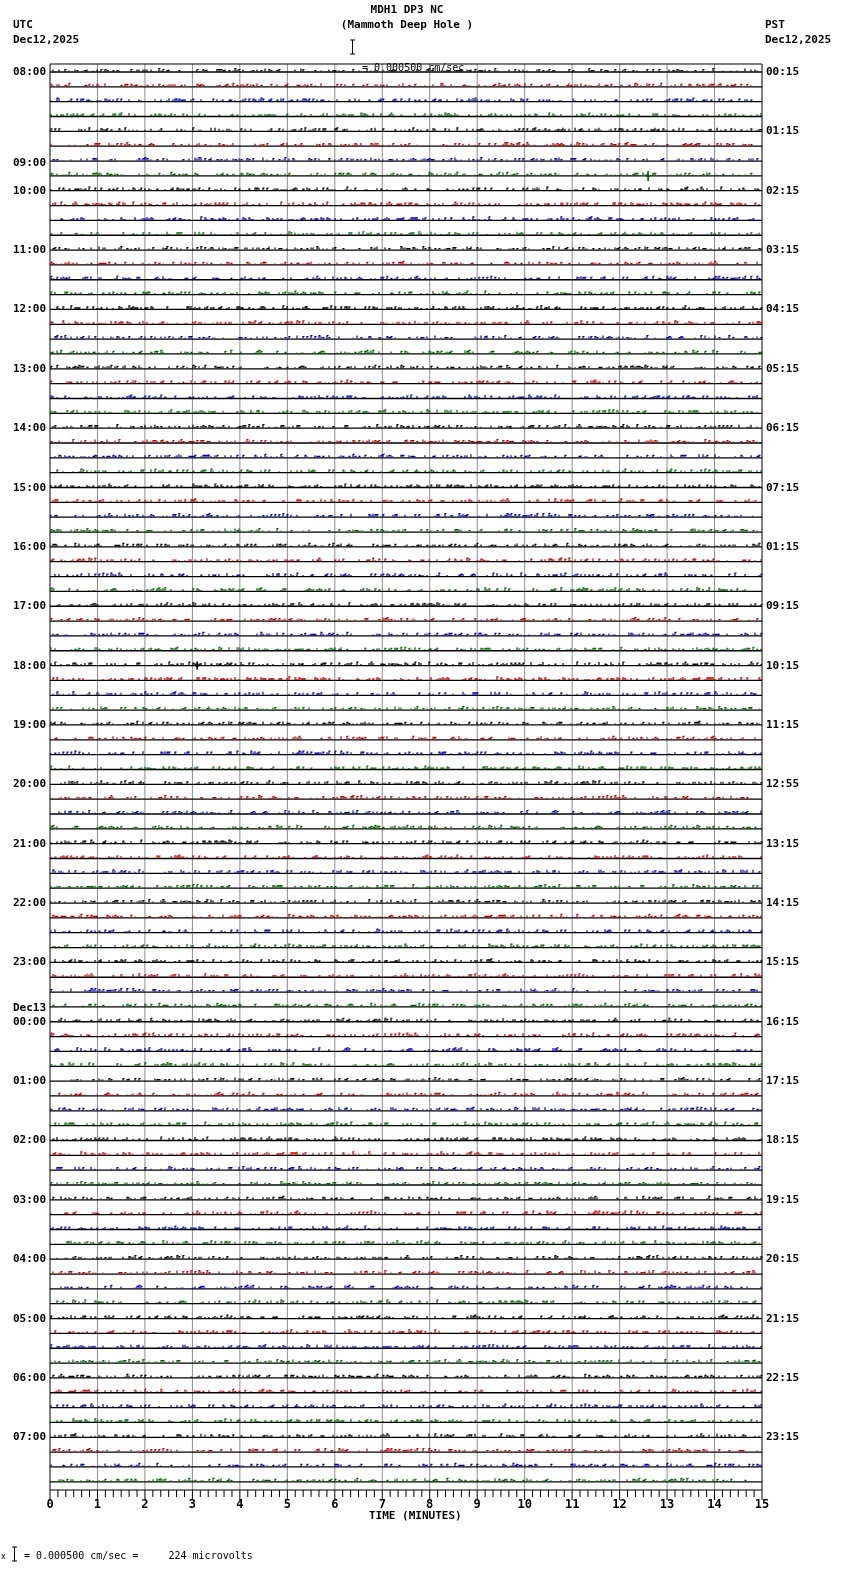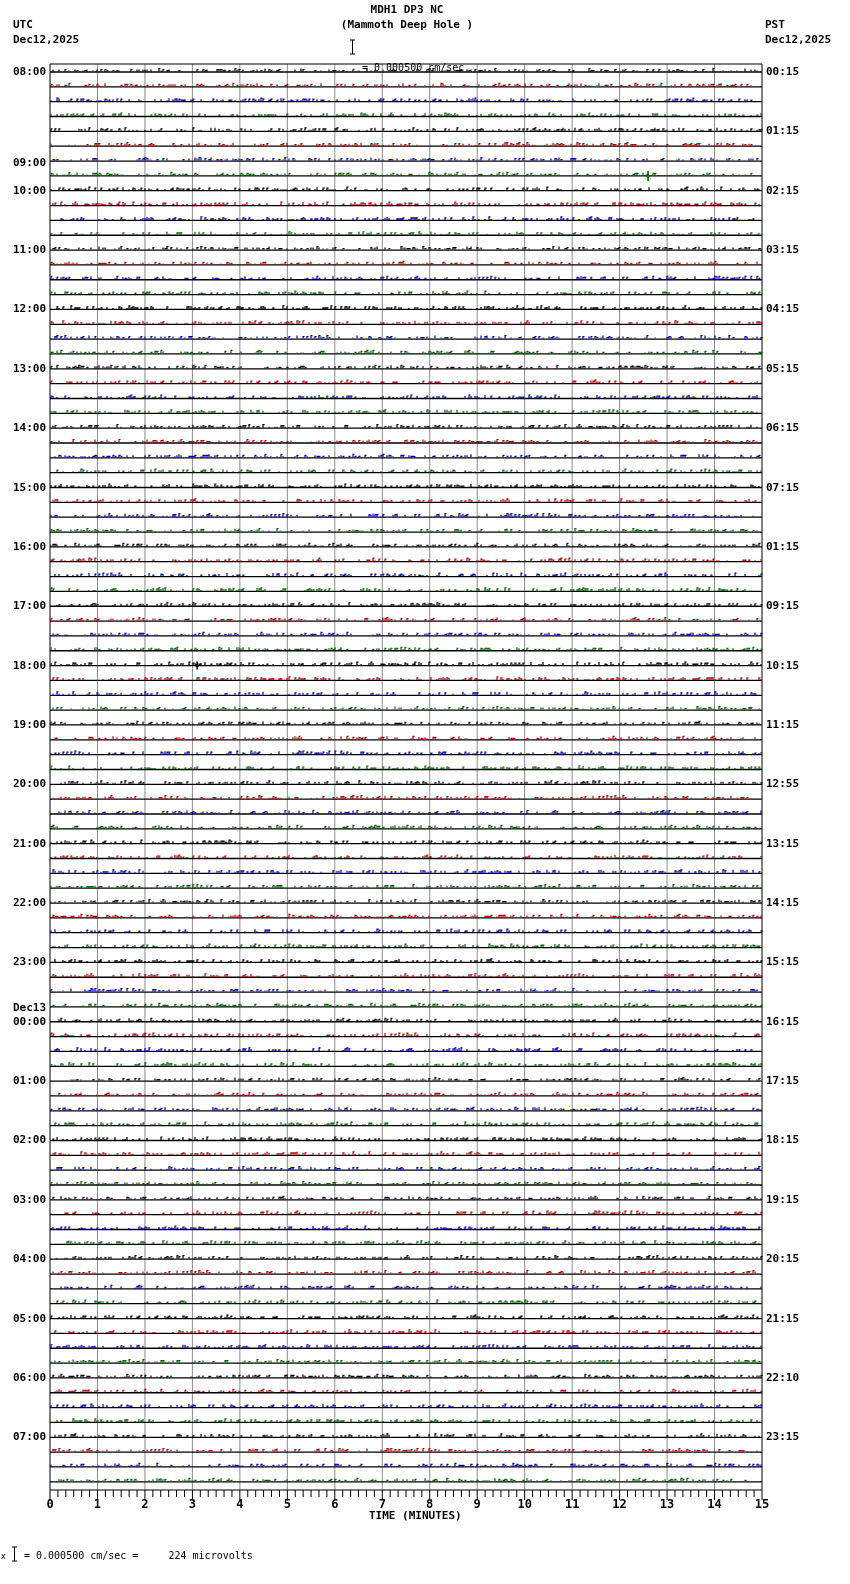--- a/index.html
+++ b/index.html
@@ -587,21 +587,21 @@
     <div class="hl right" style="top: 1075.12px;">17:15</div>
     <div class="hl left" style="top: 1134.48px;">02:00</div>
     <div class="hl right" style="top: 1134.48px;">18:15</div>
     <div class="hl left" style="top: 1193.84px;">03:00</div>
     <div class="hl right" style="top: 1193.84px;">19:15</div>
     <div class="hl left" style="top: 1253.2px;">04:00</div>
     <div class="hl right" style="top: 1253.2px;">20:15</div>
     <div class="hl left" style="top: 1312.56px;">05:00</div>
     <div class="hl right" style="top: 1312.56px;">21:15</div>
     <div class="hl left" style="top: 1371.92px;">06:00</div>
-    <div class="hl right" style="top: 1371.92px;">22:10</div>
+    <div class="hl right" style="top: 1371.92px;">22:15</div>
     <div class="hl left" style="top: 1431.28px;">07:00</div>
     <div class="hl right" style="top: 1431.28px;">23:15</div>
   </div>
 
 <div class="t" style="left:369px; top:1510px;">TIME (MINUTES)</div>
 
 <div class="t small" style="left:1px; top:1551px; font-size:8px;">x</div>
 <div style="position:absolute; left:11px; top:1546px; width:7px; height:16px;">
   <svg width="7" height="16">
       <line x1="3.5" y1="1" x2="3.5" y2="15" stroke="#000"></line>

